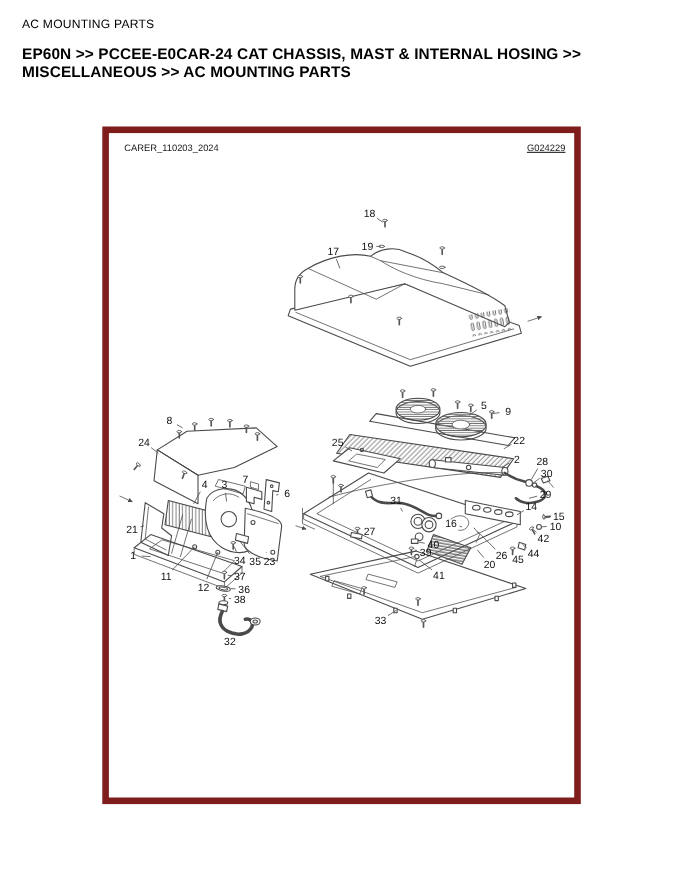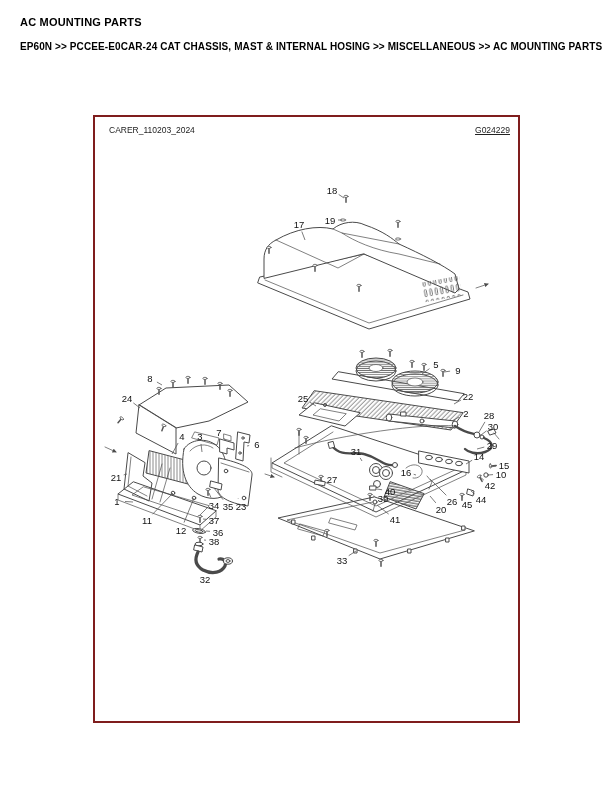--- a/index.html
+++ b/index.html
@@ -1,21 +1,21 @@
 <!DOCTYPE html>
 <html><head>
 <meta charset="utf-8">
 <style>
   html,body{margin:0;padding:0;background:#fff;}
   body{width:612px;height:792px;position:relative;overflow:hidden;
        font-family:"Liberation Sans",sans-serif;color:#000;}
-  .page-title{position:absolute;left:20px;top:16px;font-size:11px;font-weight:bold;letter-spacing:.2px;}
-  .breadcrumb{position:absolute;left:20px;top:41px;font-size:10px;font-weight:bold;letter-spacing:.1px;}
+  .page-title{position:absolute;left:20px;top:16px;font-size:11px;font-weight:normal;letter-spacing:.2px;}
+  .breadcrumb{position:absolute;left:20px;top:41px;font-size:14px;font-weight:bold;letter-spacing:.1px;}
   .frame{position:absolute;left:93px;top:115px;width:423px;height:604px;
-         border:2px solid #7f1d1d;background:#fff;}
+         border:6px solid #7f1d1d;background:#fff;}
   .doc-ref{position:absolute;left:14px;top:8px;font-size:8.5px;color:#222;}
   .gnum{position:absolute;right:8px;top:8px;font-size:8.5px;color:#222;text-decoration:underline;}
   svg.diagram{position:absolute;left:0;top:0;width:423px;height:604px;}
   svg.diagram *{vector-effect:non-scaling-stroke;}
   .art{stroke:#4a4a4a;fill:none;stroke-width:1;stroke-linejoin:round;stroke-linecap:round;}
   .art .thin{stroke-width:.7;}
   .art .hose{stroke-width:2.4;}
   .art .fat-hose{stroke-width:3.2;}
   .art .white{fill:#fff;}
   .leader{stroke:#5a5a5a;stroke-width:.8;fill:none;}

